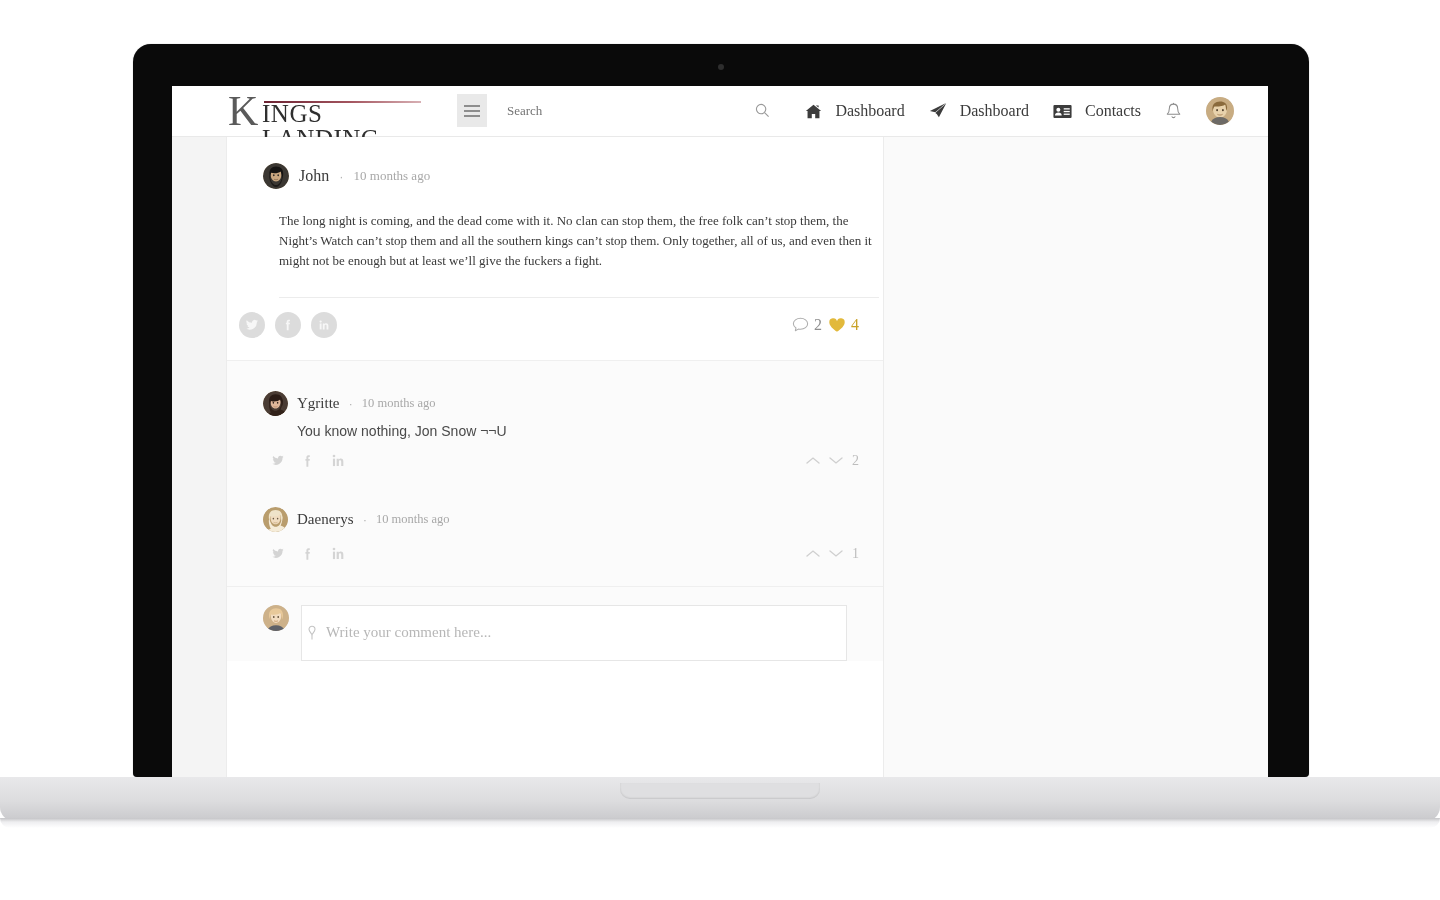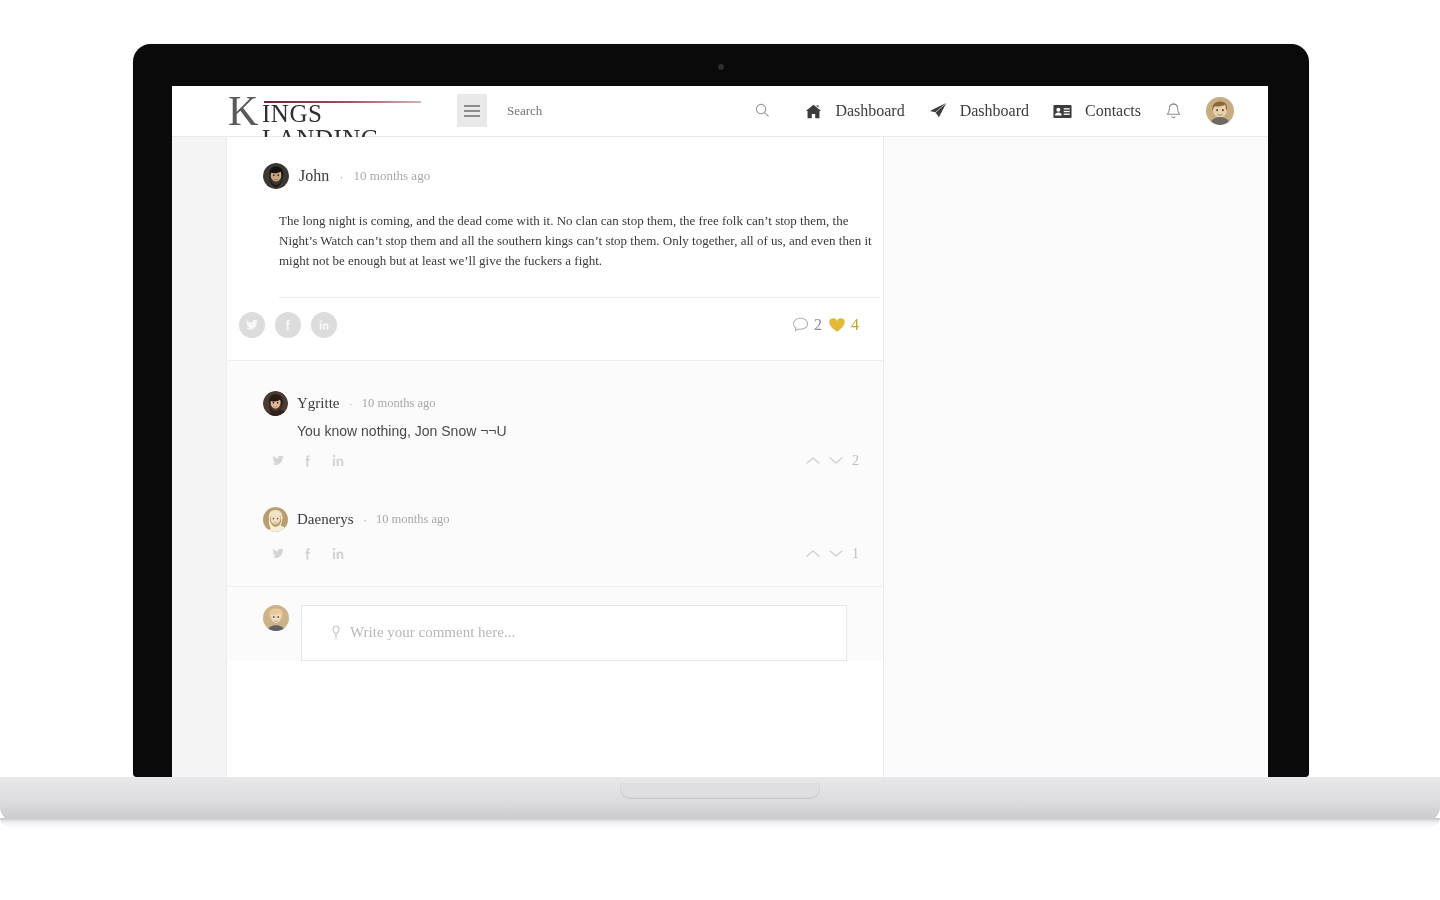--- a/index.html
+++ b/index.html
@@ -349,21 +349,21 @@
     border-top: 1px solid #efefef;
   }
   .composer-box {
     flex: 1;
     height: 54px;
     background: #ffffff;
     border: 1px solid #e6e6e6;
     display: flex;
     align-items: center;
     gap: 8px;
-    padding: 0 28px;
+    padding: 0 4px;
   }
   .composer-placeholder {
     font-family: "Liberation Serif", serif;
     font-size: 15px;
     color: #b7b7b7;
   }
 
   svg { display: block; }
 </style>
 </head>

